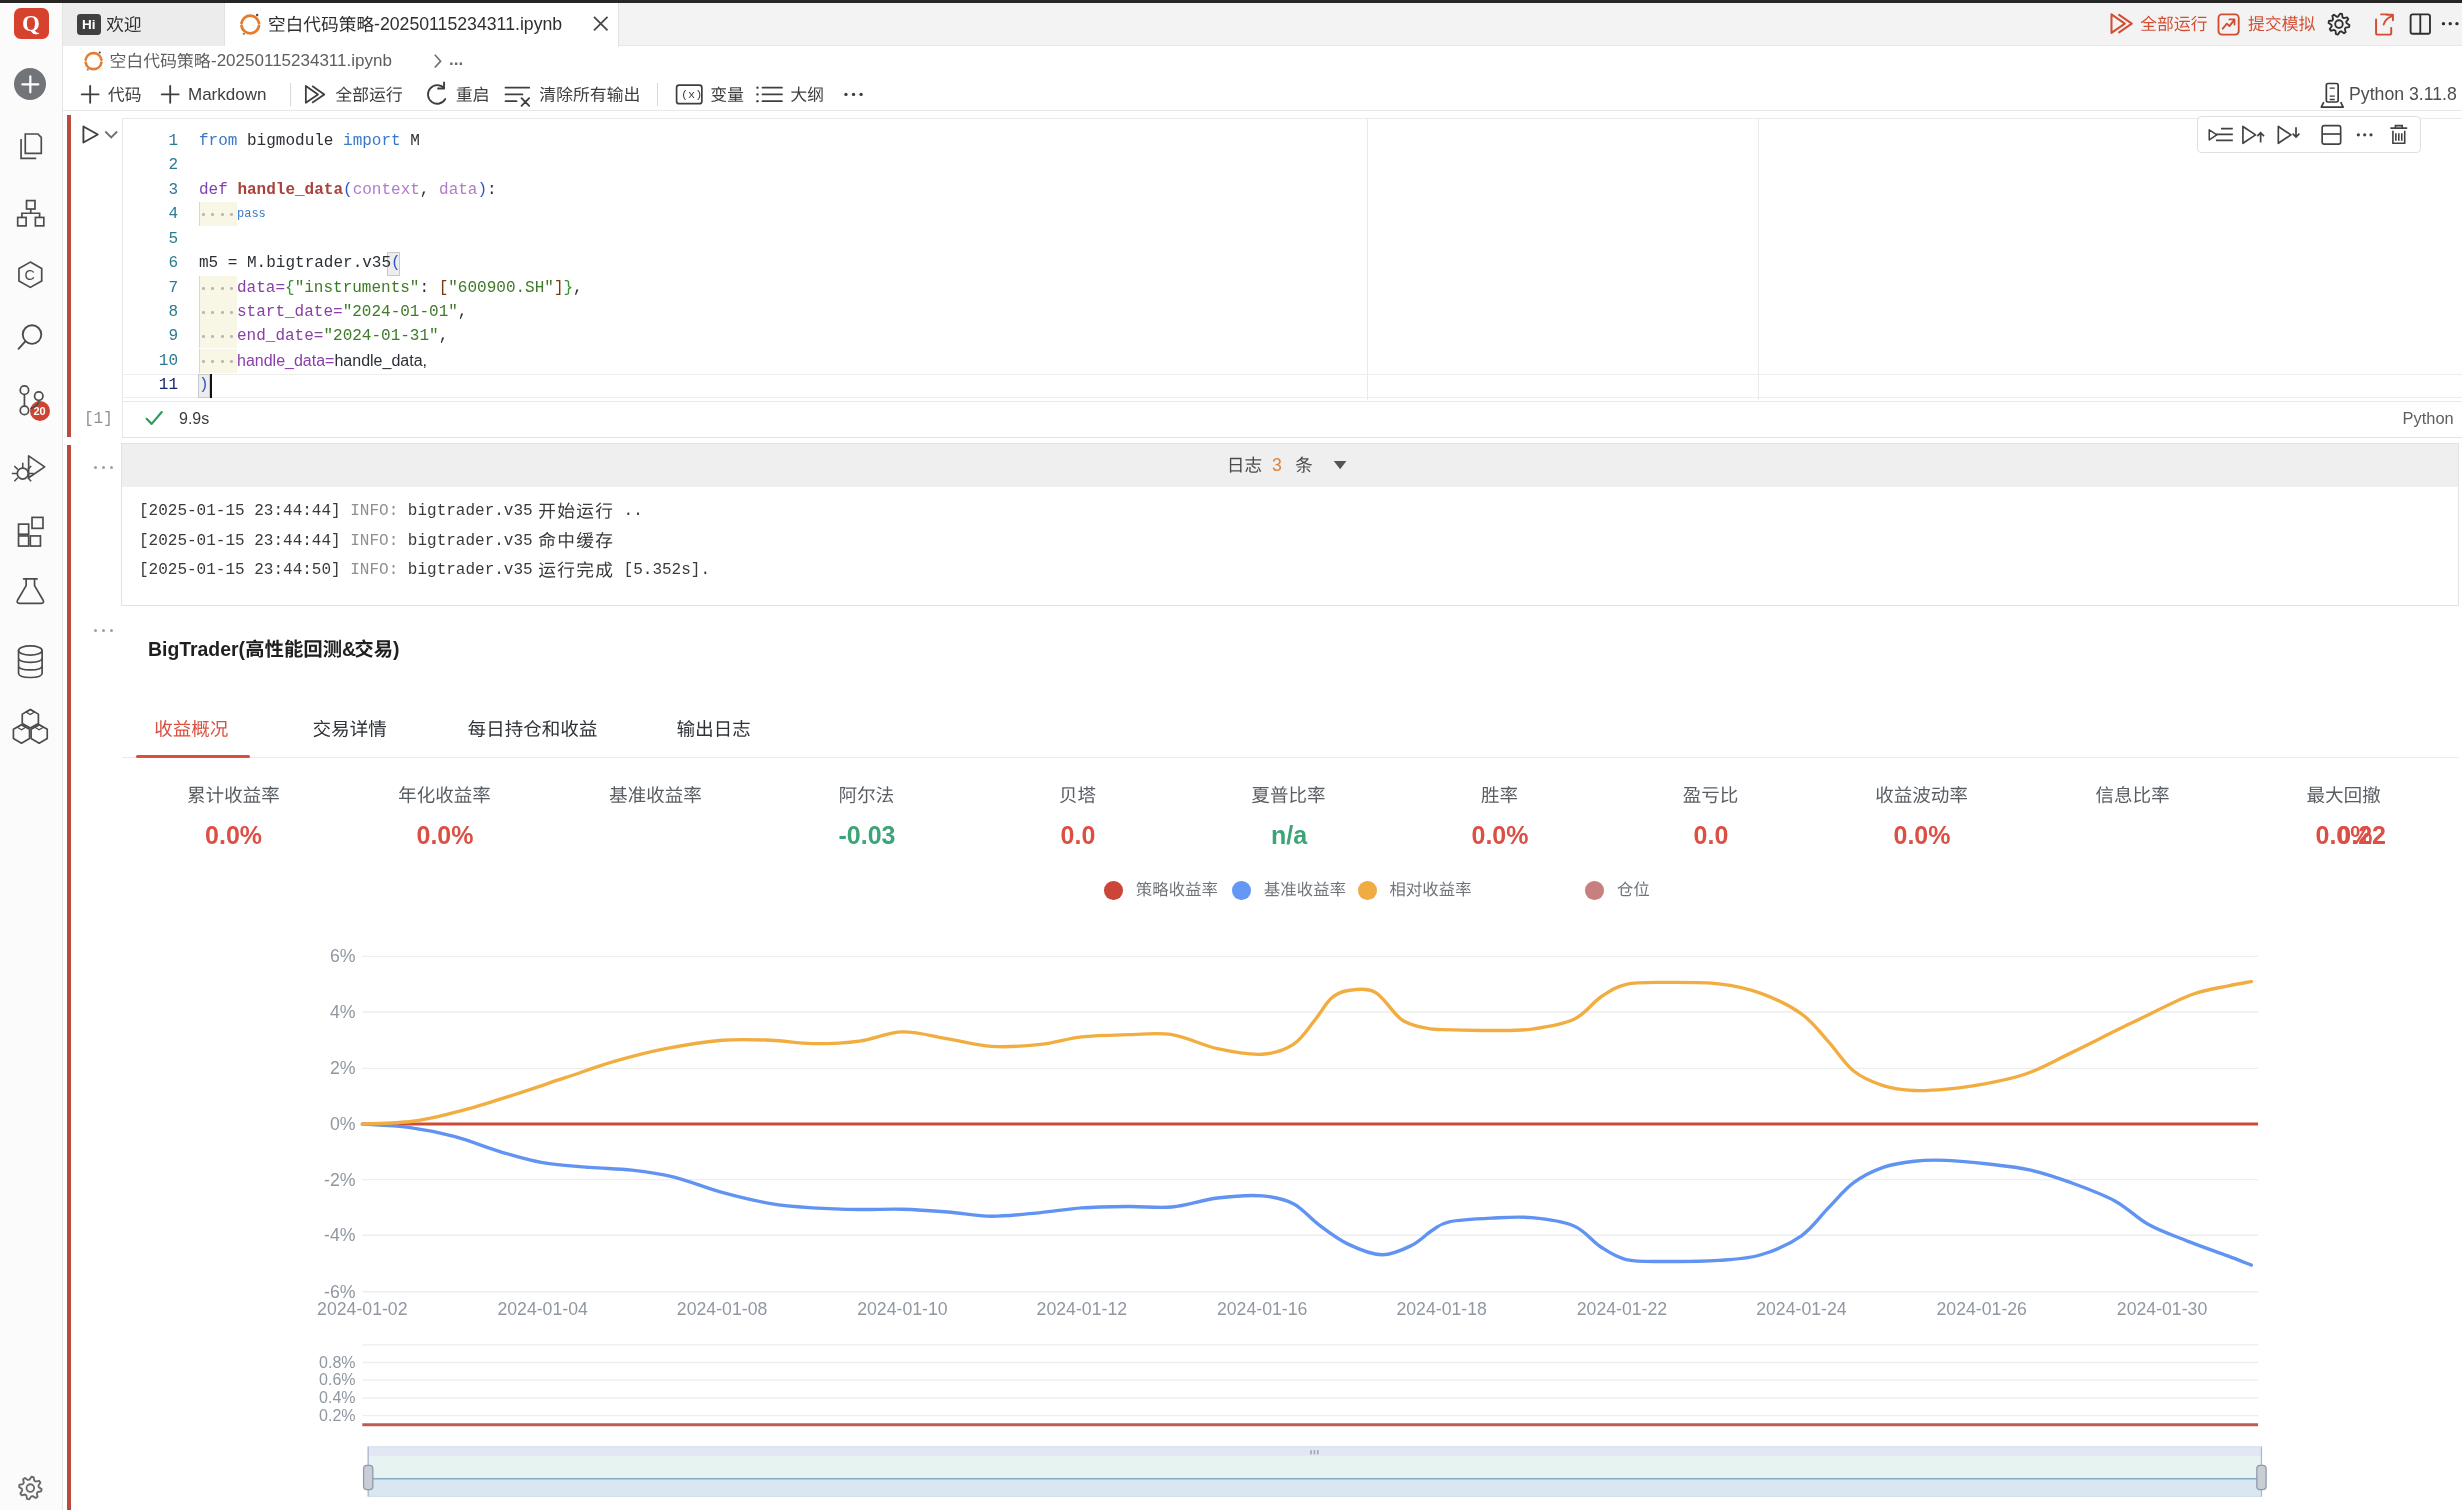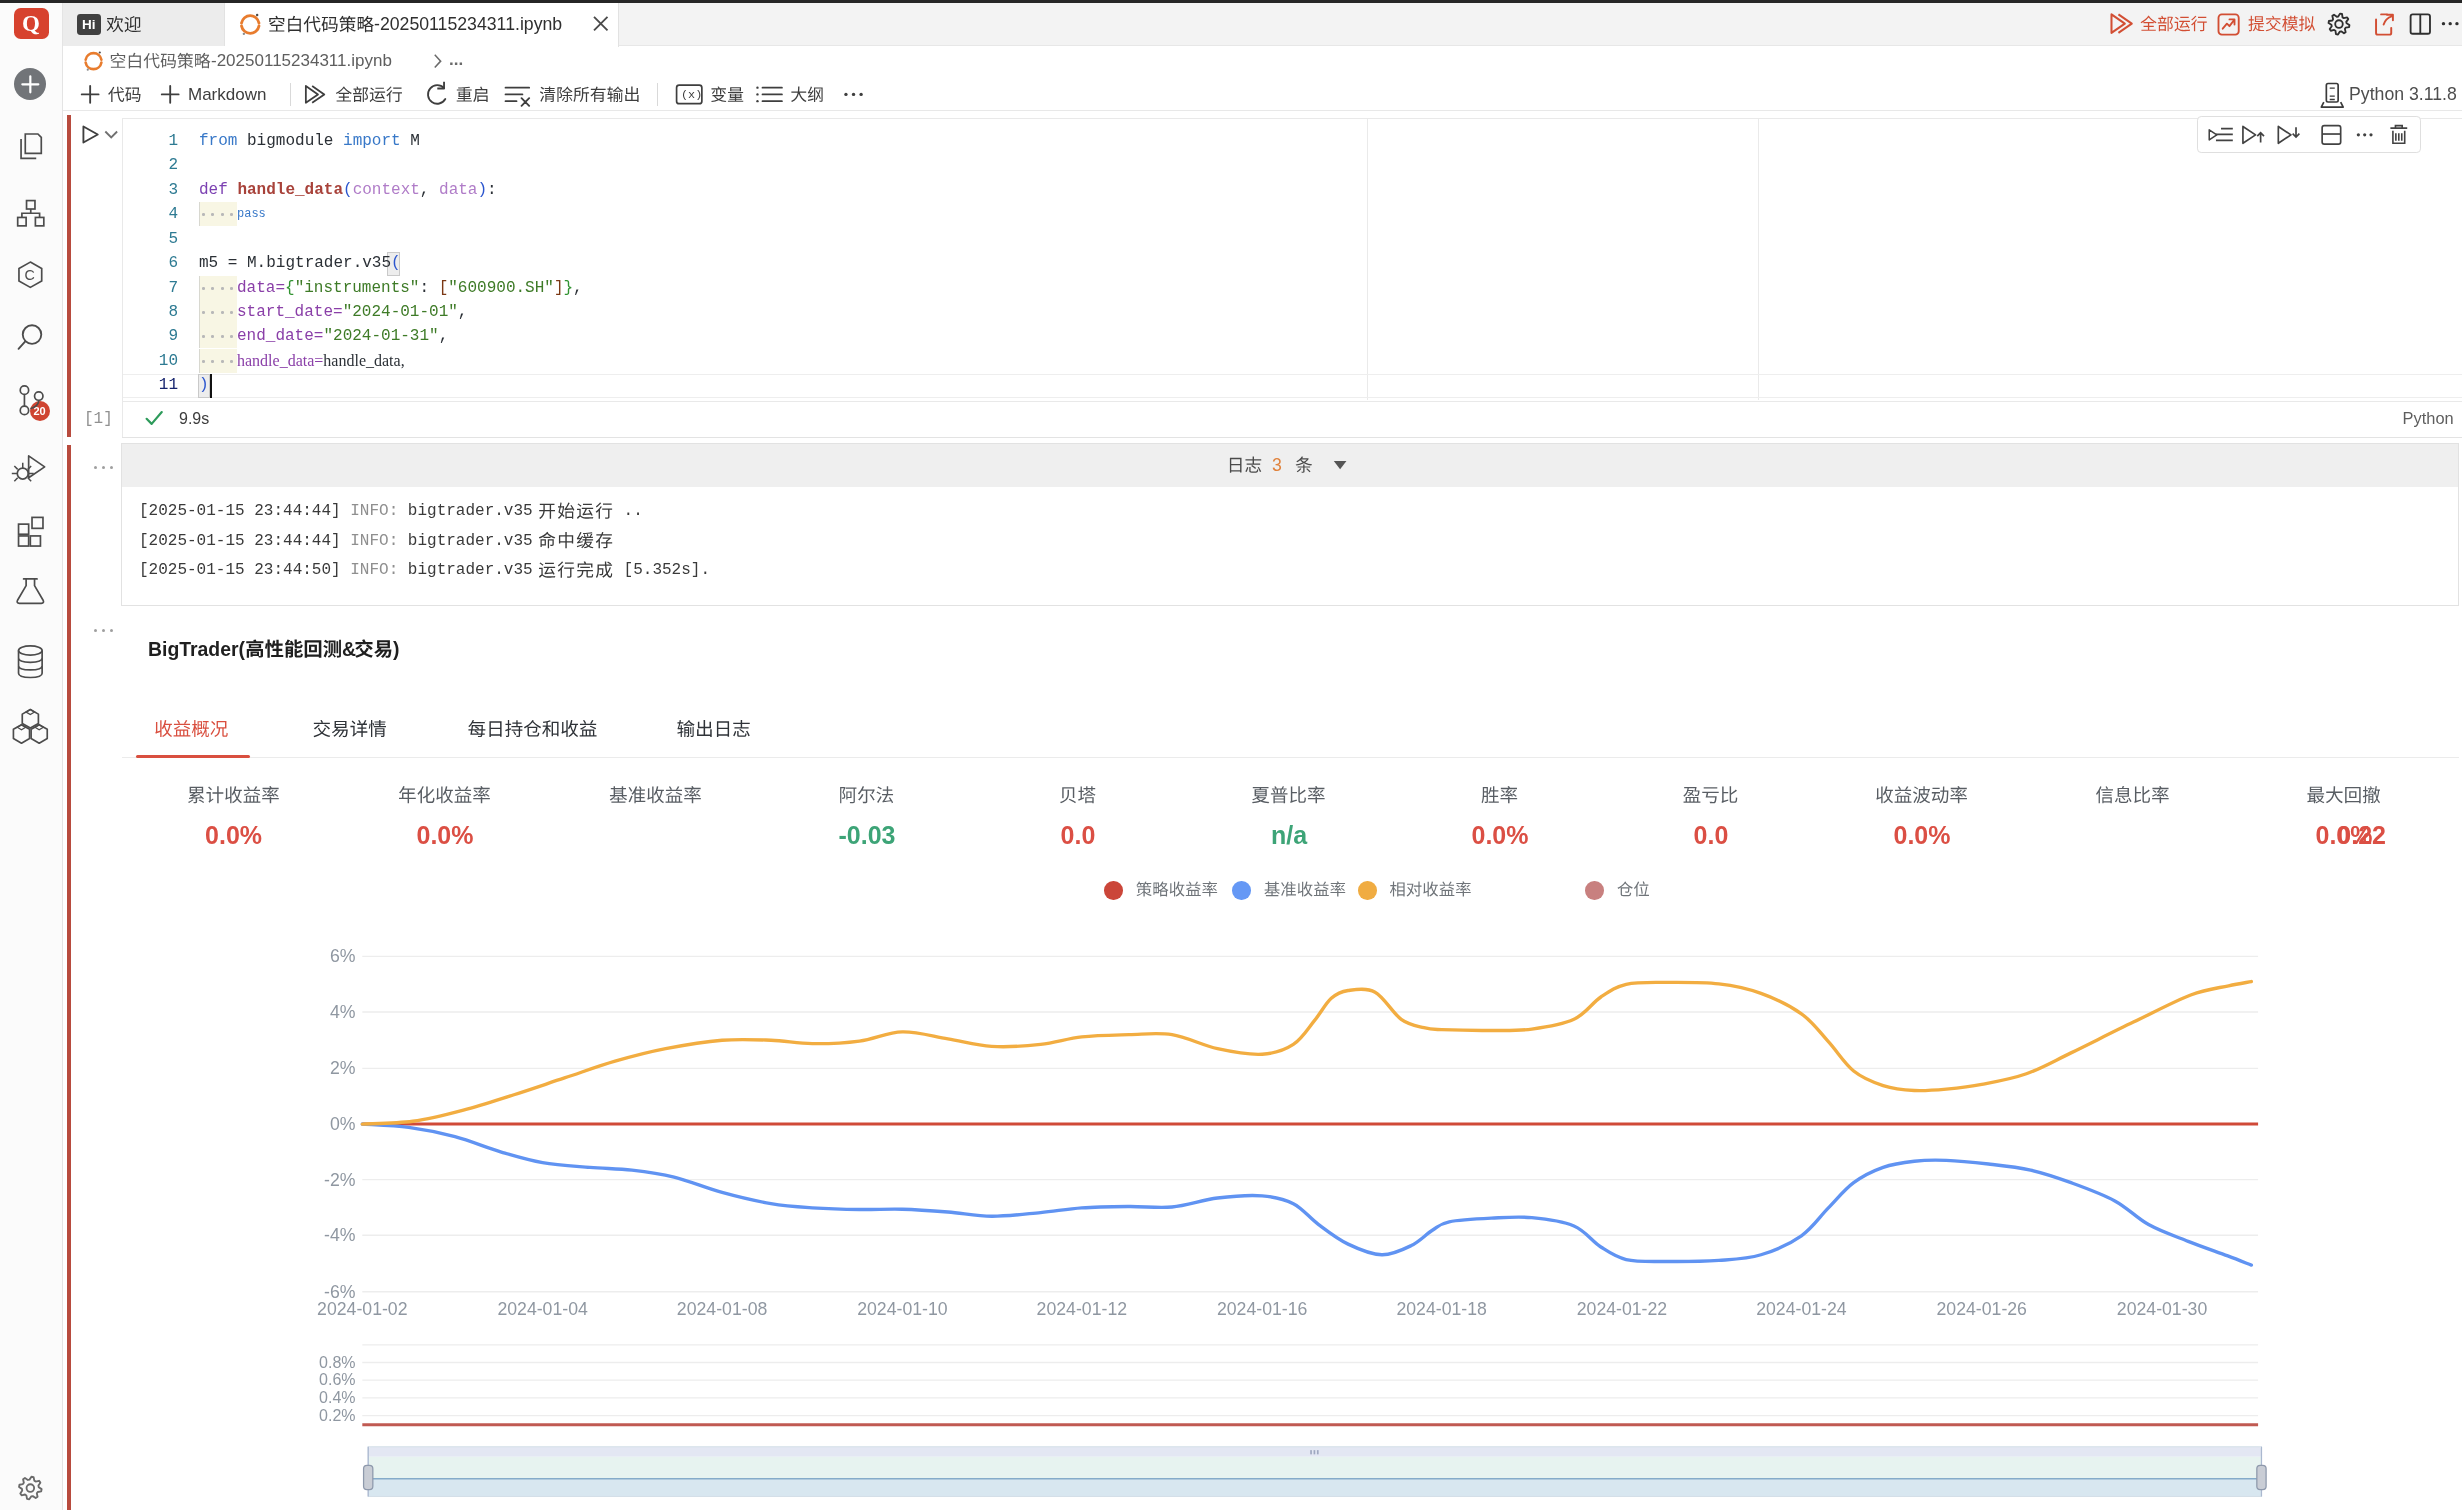--- a/index.html
+++ b/index.html
@@ -78,21 +78,21 @@
     <div style="position:absolute;left:110px;width:68px;text-align:right;top:324px;height:24.4px;line-height:24.4px;font-size:16px;font-family:'Liberation Mono',monospace;color:#2d7a92">9</div>
     <div style="position:absolute;left:110px;width:68px;text-align:right;top:349px;height:24.4px;line-height:24.4px;font-size:16px;font-family:'Liberation Mono',monospace;color:#2d7a92">10</div>
     <div style="position:absolute;left:110px;width:68px;text-align:right;top:373px;height:24.4px;line-height:24.4px;font-size:16px;font-family:'Liberation Mono',monospace;color:#16246e">11</div>
     <div style="position:absolute;left:199px;top:129px;height:24.4px;line-height:24.4px;font-size:16px;letter-spacing:0px;font-family:'Liberation Mono',monospace;white-space:pre"><span style="color:#3878c8">from </span><span style="color:#2b3036">bigmodule </span><span style="color:#3878c8">import </span><span style="color:#2b3036">M</span></div>
     <div style="position:absolute;left:199px;top:178px;height:24.4px;line-height:24.4px;font-size:16px;letter-spacing:0px;font-family:'Liberation Mono',monospace;white-space:pre"><span style="color:#7c41b2">def </span><span style="color:#a8423a;font-weight:700">handle_data</span><span style="color:#2b55ce">(</span><span style="color:#b07cc8">context</span><span style="color:#2b3036">, </span><span style="color:#b07cc8">data</span><span style="color:#2b55ce">)</span><span style="color:#2b3036">:</span></div>
     <div style="position:absolute;left:237px;top:202px;height:24.4px;line-height:24.4px;font-size:12px;letter-spacing:0px;font-family:'Liberation Mono',monospace;white-space:pre"><span style="color:#3878c8">pass</span></div>
     <div style="position:absolute;left:199px;top:251px;height:24.4px;line-height:24.4px;font-size:16px;letter-spacing:0px;font-family:'Liberation Mono',monospace;white-space:pre"><span style="color:#2b3036">m5 </span><span style="color:#2b3036">= </span><span style="color:#2b3036">M.bigtrader.v35</span><span style="color:#2b55ce">(</span></div>
     <div style="position:absolute;left:237px;top:276px;height:24.4px;line-height:24.4px;font-size:16px;letter-spacing:0px;font-family:'Liberation Mono',monospace;white-space:pre"><span style="color:#8a3fa8">data</span><span style="color:#8a3fa8">=</span><span style="color:#319331">{</span><span style="color:#3e7b27">"instruments"</span><span style="color:#2b3036">: </span><span style="color:#7b3814">[</span><span style="color:#3e7b27">"600900.SH"</span><span style="color:#7b3814">]</span><span style="color:#319331">}</span><span style="color:#2b3036">,</span></div>
     <div style="position:absolute;left:237px;top:300px;height:24.4px;line-height:24.4px;font-size:16px;letter-spacing:0px;font-family:'Liberation Mono',monospace;white-space:pre"><span style="color:#8a3fa8">start_date</span><span style="color:#8a3fa8">=</span><span style="color:#3e7b27">"2024-01-01"</span><span style="color:#2b3036">,</span></div>
     <div style="position:absolute;left:237px;top:324px;height:24.4px;line-height:24.4px;font-size:16px;letter-spacing:0px;font-family:'Liberation Mono',monospace;white-space:pre"><span style="color:#8a3fa8">end_date</span><span style="color:#8a3fa8">=</span><span style="color:#3e7b27">"2024-01-31"</span><span style="color:#2b3036">,</span></div>
-    <div style="position:absolute;left:237px;top:349px;height:24.4px;line-height:24.4px;font-size:16px;letter-spacing:0px;font-family:Liberation Serif, serif;white-space:pre"><span style="color:#8a3fa8">handle_data</span><span style="color:#8a3fa8">=</span><span style="color:#2b3036">handle_data</span><span style="color:#2b3036">,</span></div>
+    <div style="position:absolute;left:237px;top:349px;height:24.4px;line-height:24.4px;font-size:16px;letter-spacing:0px;font-family:Liberation Sans, sans-serif;white-space:pre"><span style="color:#8a3fa8">handle_data</span><span style="color:#8a3fa8">=</span><span style="color:#2b3036">handle_data</span><span style="color:#2b3036">,</span></div>
     <div style="position:absolute;left:199px;top:373px;height:24.4px;line-height:24.4px;font-size:16px;letter-spacing:0px;font-family:'Liberation Mono',monospace;white-space:pre"><span style="color:#2b55ce">)</span></div>
     <div style="position:absolute;left:84px;width:51px;text-align:left;top:407px;height:24.4px;line-height:24.4px;font-size:16px;font-family:'Liberation Mono',monospace;color:#909090">[1]</div>
     <div style="position:absolute;left:179px;top:407px;height:24.4px;line-height:24.4px;font-size:16px;color:#3c3c3c;font-weight:400;font-family:'Liberation Sans',sans-serif;white-space:pre;">9.9s</div>
     <div style="position:absolute;right:8.4px;top:406px;height:25px;line-height:25px;font-size:16.4px;color:#5e5e5e;font-weight:400;font-family:'Liberation Sans',sans-serif;white-space:pre;">Python</div>
     <div style="position:absolute;left:2197px;top:116px;width:224px;height:37px;background:#fff;border:0.8px solid #dfdfdf;border-radius:4.2px;box-sizing:border-box"></div>
     <div style="position:absolute;left:121px;top:443px;width:2338px;height:163px;background:#fff;border:0.8px solid #e2e2e2;box-sizing:border-box"></div>
     <div style="position:absolute;left:122px;top:444px;width:2336px;height:43px;background:#efefef"></div>
     <div style="position:absolute;left:1272px;top:452px;height:26px;line-height:26px;font-size:17.7px;color:#e0823c;font-weight:400;font-family:'Liberation Sans',sans-serif;white-space:pre;">3</div>
     <div style="position:absolute;left:94px;top:466px;width:3.4px;height:3.4px;border-radius:50%;background:#9f9f9f"></div>
     <div style="position:absolute;left:94px;top:629px;width:3.4px;height:3.4px;border-radius:50%;background:#9f9f9f"></div>

